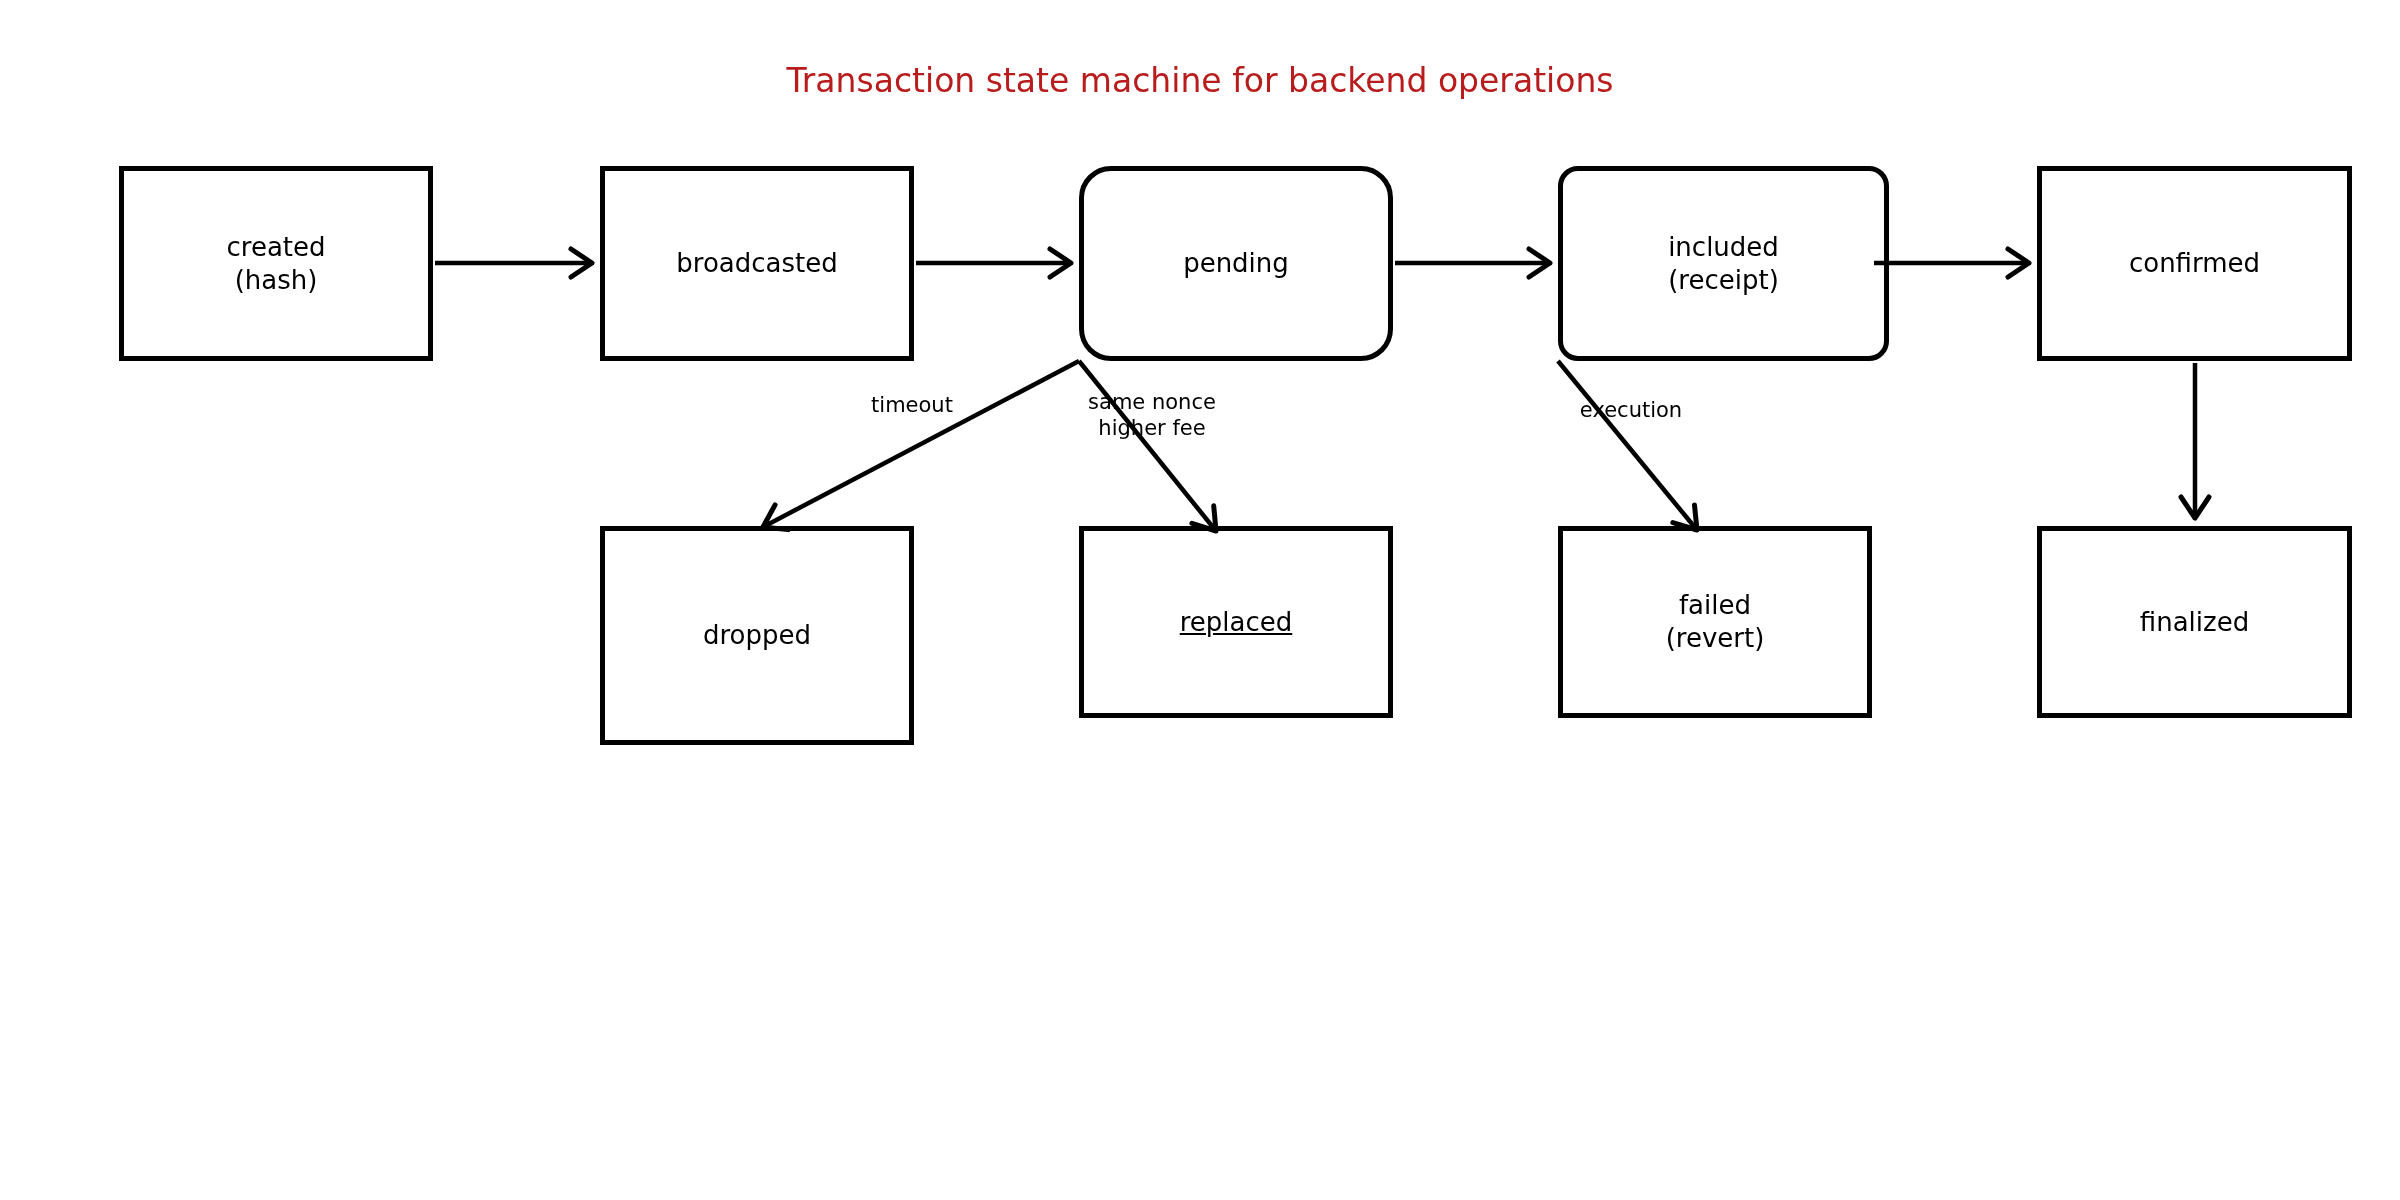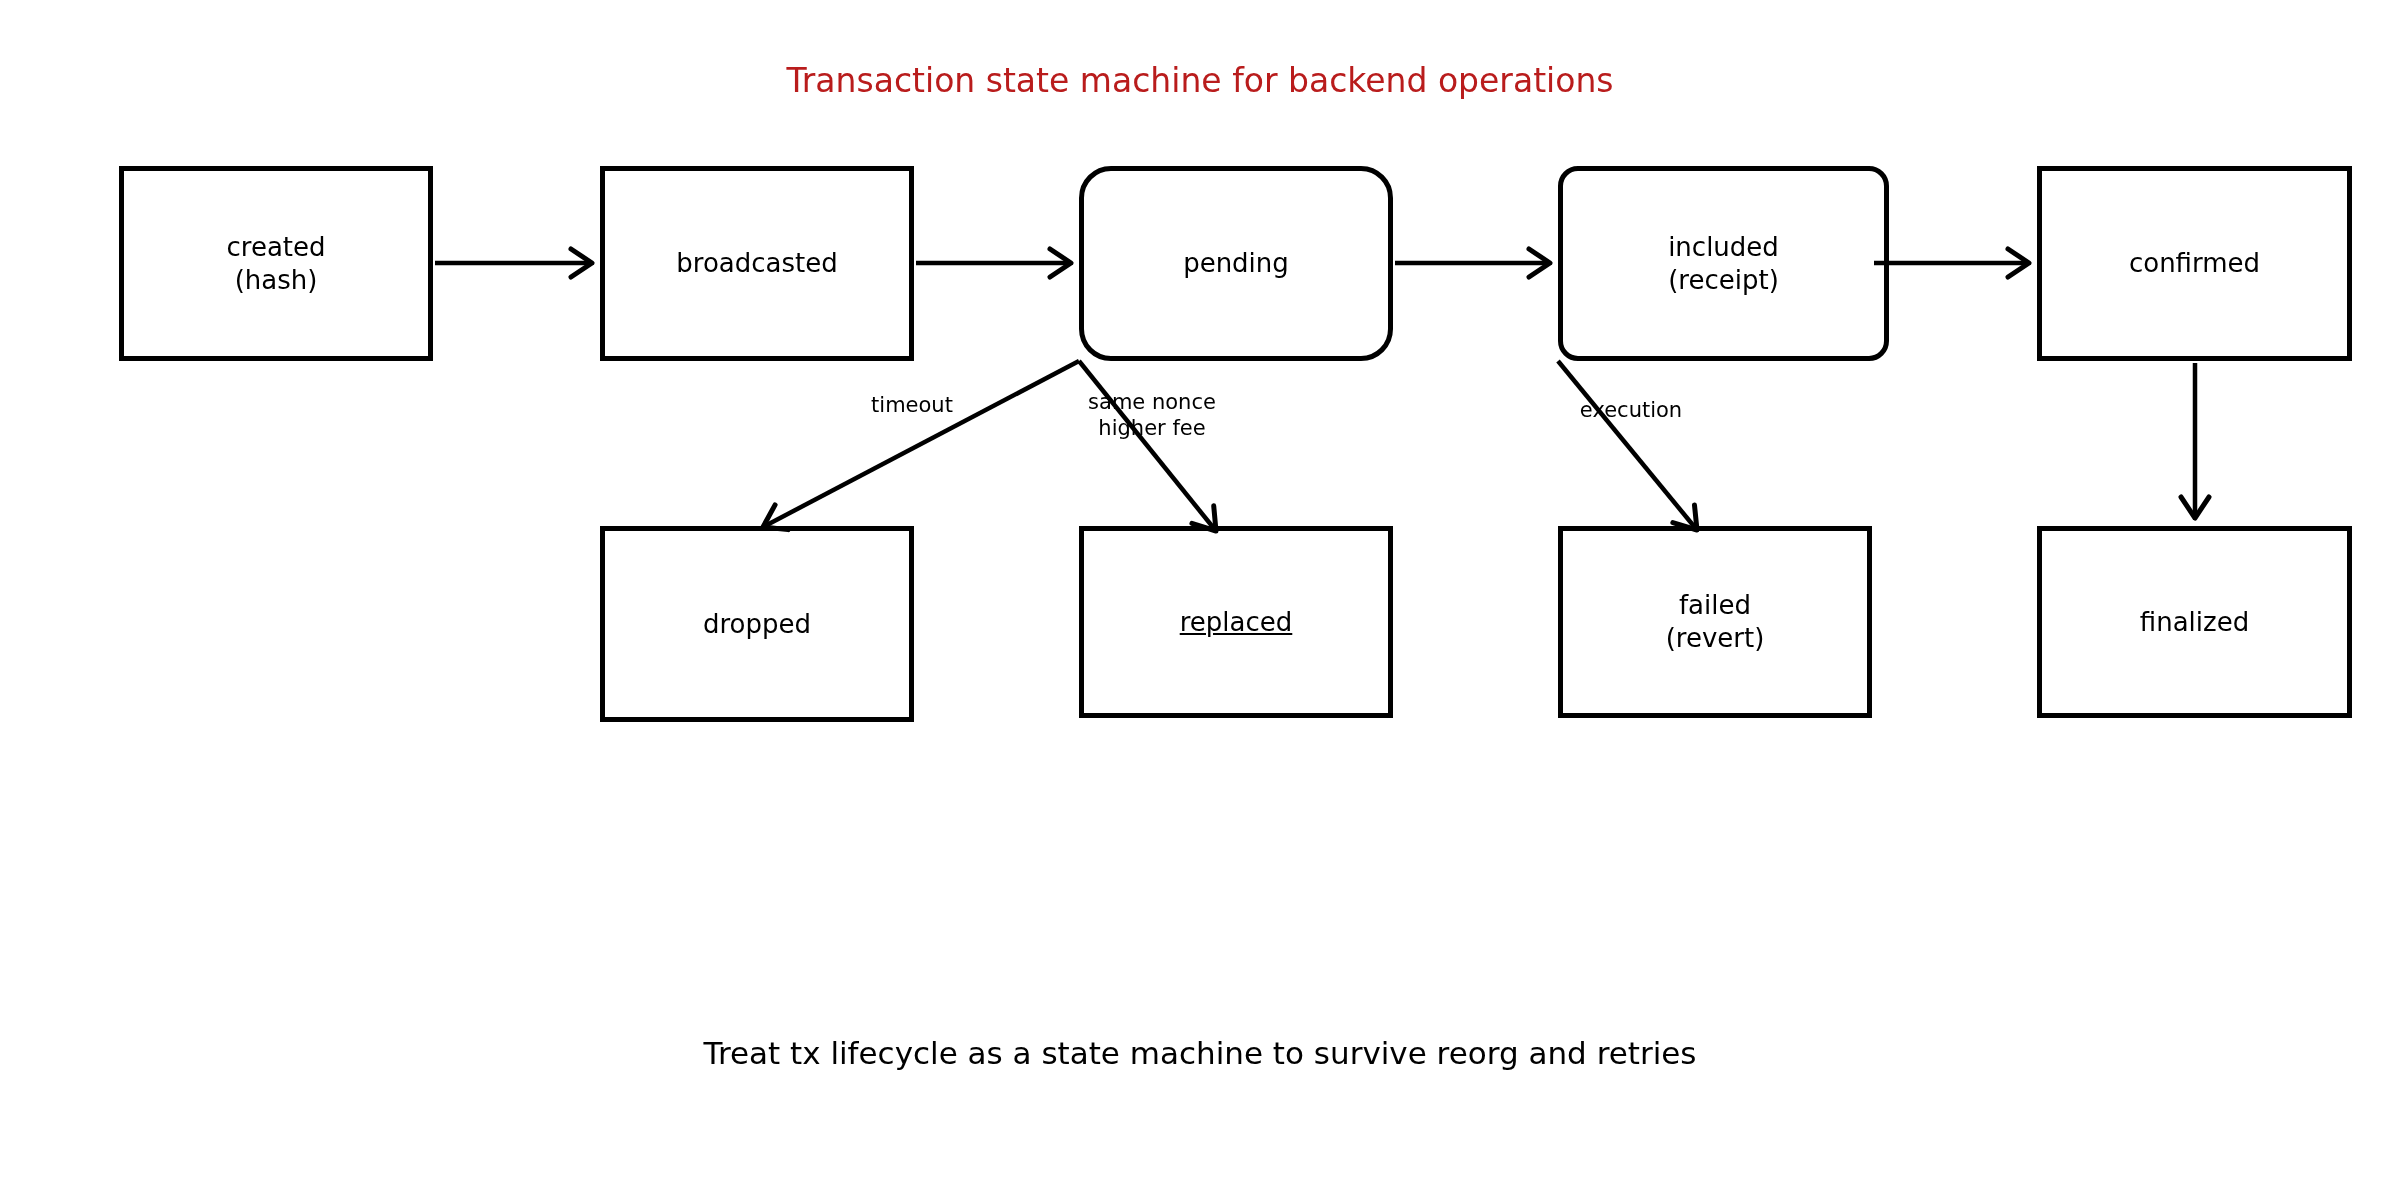--- a/index.html
+++ b/index.html
@@ -89,21 +89,21 @@
     <span>pending</span>
   </div>
   <div class="node" style="left:1558px; top:166px; width:331px; height:195px;border-radius:20px;">
     <span>included</span>
     <span>(receipt)</span>
   </div>
   <div class="node" style="left:2037px; top:166px; width:315px; height:195px;justify-content:center;">
     <span>confirmed</span>
   </div>
 
-  <div class="node" style="left:600px; top:526px; width:314px; height:196px;">
+  <div class="node" style="left:600px; top:526px; width:314px; height:219px;">
     <span>dropped</span>
   </div>
   <div class="node" style="left:1079px; top:526px; width:314px; height:192px;text-decoration:underline;">
     <span>replaced</span>
   </div>
   <div class="node" style="left:1558px; top:526px; width:314px; height:192px;">
     <span>failed</span>
     <span>(revert)</span>
   </div>
   <div class="node" style="left:2037px; top:526px; width:315px; height:192px;">
@@ -126,15 +126,14 @@
     <line class="edge" x1="435" y1="263" x2="592" y2="263" marker-end="url(#arrowhead)"></line>
     <line class="edge" x1="916" y1="263" x2="1071" y2="263" marker-end="url(#arrowhead)"></line>
     <line class="edge" x1="1395" y1="263" x2="1550" y2="263" marker-end="url(#arrowhead)"></line>
     <line class="edge" x1="1874" y1="263" x2="2029" y2="263" marker-end="url(#arrowhead)"></line>
     <line class="edge" x1="1079" y1="361" x2="763" y2="527" marker-end="url(#arrowhead)"></line>
     <line class="edge" x1="1079" y1="361" x2="1216" y2="531" marker-end="url(#arrowhead)"></line>
     <line class="edge" x1="1558" y1="361" x2="1697" y2="530" marker-end="url(#arrowhead)"></line>
     <line class="edge" x1="2195" y1="363" x2="2195" y2="518" marker-end="url(#arrowhead)"></line>
   </svg>
 
-  <div class="diagram-caption">Treat tx lifecycle as a state machine to survive reorg and retries</div>
 
 </div>
 
 </body></html>

